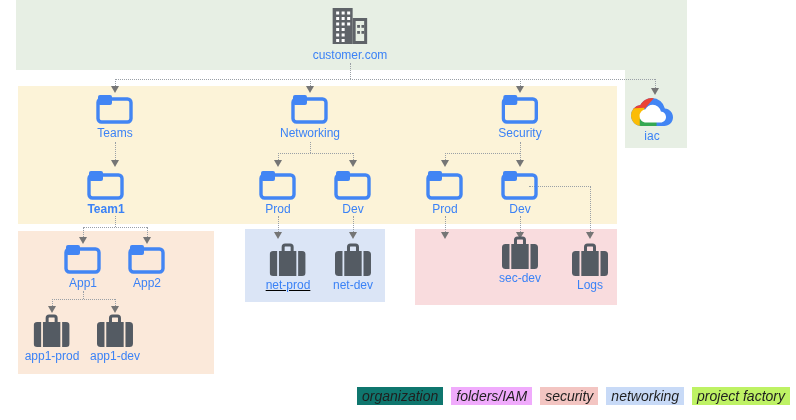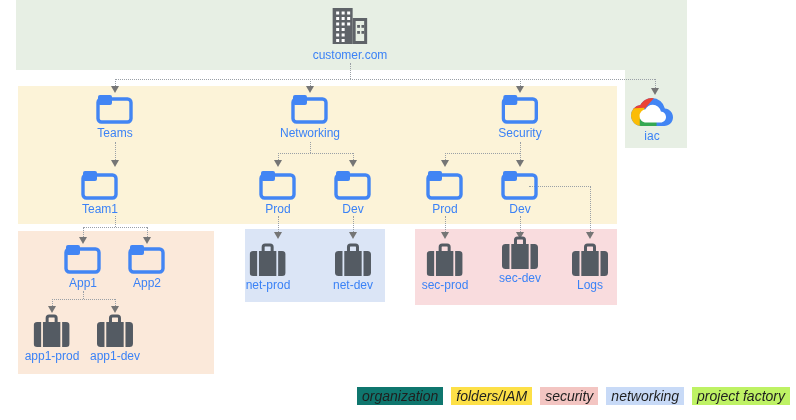--- a/index.html
+++ b/index.html
@@ -148,21 +148,21 @@
         <rect x="0" y="0" width="24" height="24" fill="#4285F4"></rect>
         <polygon points="0,3 14,3 8,10 0,11" fill="#EA4335"></polygon>
         <polygon points="0,10 7.6,9.6 7.6,20 0,20" fill="#FBBC05"></polygon>
         <rect x="5" y="16" width="9.6" height="4" fill="#34A853"></rect>
       </g>
       <path transform="translate(4.9,5.4) scale(0.63)" fill="#ffffff" d="M19.35 10.04A7.49 7.49 0 0 0 12 4C9.11 4 6.6 5.64 5.35 8.04A5.994 5.994 0 0 0 0 14c0 3.31 2.69 6 6 6h13c2.76 0 5-2.24 5-5 0-2.64-2.05-4.78-4.65-4.96z"></path>
     </svg>
     <div class="lbl">iac</div>
   </div>
 
-  <div class="node" style="left:100px;top:170px;">
+  <div class="node" style="left:106px;top:170px;font-weight:bold;">
     <svg class="icn" width="38" height="30" viewBox="0 0 38 30">
       <rect x="2" y="1" width="14" height="10" rx="2" fill="#4285F4"></rect>
       <rect x="2" y="5" width="33" height="23" rx="3.5" fill="none" stroke="#4285F4" stroke-width="3.4"></rect>
     </svg>
     <div class="lbl">Team1</div>
   </div>
   <div class="node" style="left:278px;top:170px;">
     <svg class="icn" width="38" height="30" viewBox="0 0 38 30">
       <rect x="2" y="1" width="14" height="10" rx="2" fill="#4285F4"></rect>
       <rect x="2" y="5" width="33" height="23" rx="3.5" fill="none" stroke="#4285F4" stroke-width="3.4"></rect>
@@ -217,46 +217,37 @@
   </div>
   <div class="node pf" style="left:115px;top:314px;">
     <svg class="icn" width="36" height="33" viewBox="0 0 36 33">
       <rect x="13.5" y="2" width="9" height="8" rx="2" fill="none" stroke="#545B63" stroke-width="3"></rect>
       <rect x="0" y="8" width="36" height="25" rx="3.5" fill="#545B63"></rect>
       <rect class="slit" x="7.5" y="8" width="1.8" height="25"></rect>
       <rect class="slit" x="26.7" y="8" width="1.8" height="25"></rect>
     </svg>
     <div class="lbl">app1-dev</div>
   </div>
-  <div class="node netc" style="left:268px;top:243px;">
+  <div class="node netc" style="left:288px;top:243px;text-decoration:underline;">
     <svg class="icn" width="36" height="33" viewBox="0 0 36 33">
       <rect x="13.5" y="2" width="9" height="8" rx="2" fill="none" stroke="#545B63" stroke-width="3"></rect>
       <rect x="0" y="8" width="36" height="25" rx="3.5" fill="#545B63"></rect>
       <rect class="slit" x="7.5" y="8" width="1.8" height="25"></rect>
       <rect class="slit" x="26.7" y="8" width="1.8" height="25"></rect>
     </svg>
     <div class="lbl">net-prod</div>
   </div>
   <div class="node netc" style="left:353px;top:243px;">
     <svg class="icn" width="36" height="33" viewBox="0 0 36 33">
       <rect x="13.5" y="2" width="9" height="8" rx="2" fill="none" stroke="#545B63" stroke-width="3"></rect>
       <rect x="0" y="8" width="36" height="25" rx="3.5" fill="#545B63"></rect>
       <rect class="slit" x="7.5" y="8" width="1.8" height="25"></rect>
       <rect class="slit" x="26.7" y="8" width="1.8" height="25"></rect>
     </svg>
     <div class="lbl">net-dev</div>
-  </div>
-  <div class="node secc" style="left:445px;top:243px;">
-    <svg class="icn" width="36" height="33" viewBox="0 0 36 33">
-      <rect x="13.5" y="2" width="9" height="8" rx="2" fill="none" stroke="#545B63" stroke-width="3"></rect>
-      <rect x="0" y="8" width="36" height="25" rx="3.5" fill="#545B63"></rect>
-      <rect class="slit" x="7.5" y="8" width="1.8" height="25"></rect>
-      <rect class="slit" x="26.7" y="8" width="1.8" height="25"></rect>
-    </svg>
-    <div class="lbl">sec-prod</div>
   </div>
   <div class="node secc" style="left:520px;top:236px;">
     <svg class="icn" width="36" height="33" viewBox="0 0 36 33">
       <rect x="13.5" y="2" width="9" height="8" rx="2" fill="none" stroke="#545B63" stroke-width="3"></rect>
       <rect x="0" y="8" width="36" height="25" rx="3.5" fill="#545B63"></rect>
       <rect class="slit" x="7.5" y="8" width="1.8" height="25"></rect>
       <rect class="slit" x="26.7" y="8" width="1.8" height="25"></rect>
     </svg>
     <div class="lbl">sec-dev</div>
   </div>
@@ -265,19 +256,19 @@
       <rect x="13.5" y="2" width="9" height="8" rx="2" fill="none" stroke="#545B63" stroke-width="3"></rect>
       <rect x="0" y="8" width="36" height="25" rx="3.5" fill="#545B63"></rect>
       <rect class="slit" x="7.5" y="8" width="1.8" height="25"></rect>
       <rect class="slit" x="26.7" y="8" width="1.8" height="25"></rect>
     </svg>
     <div class="lbl">Logs</div>
   </div>
 
   <div class="legend">
     <span class="item" style="background: #0f766e;">organization</span>
-    <span class="item" style="background: #fde047;">folders/IAM</span>
+    <span class="item" style="background: #f0abfc;">folders/IAM</span>
     <span class="item" style="background: rgb(243, 197, 194);">security</span>
     <span class="item" style="background: rgb(200, 218, 247);">networking</span>
     <span class="item" style="background: #bef264;">project factory</span>
   </div>
 
 </div>
 
 </body></html>

